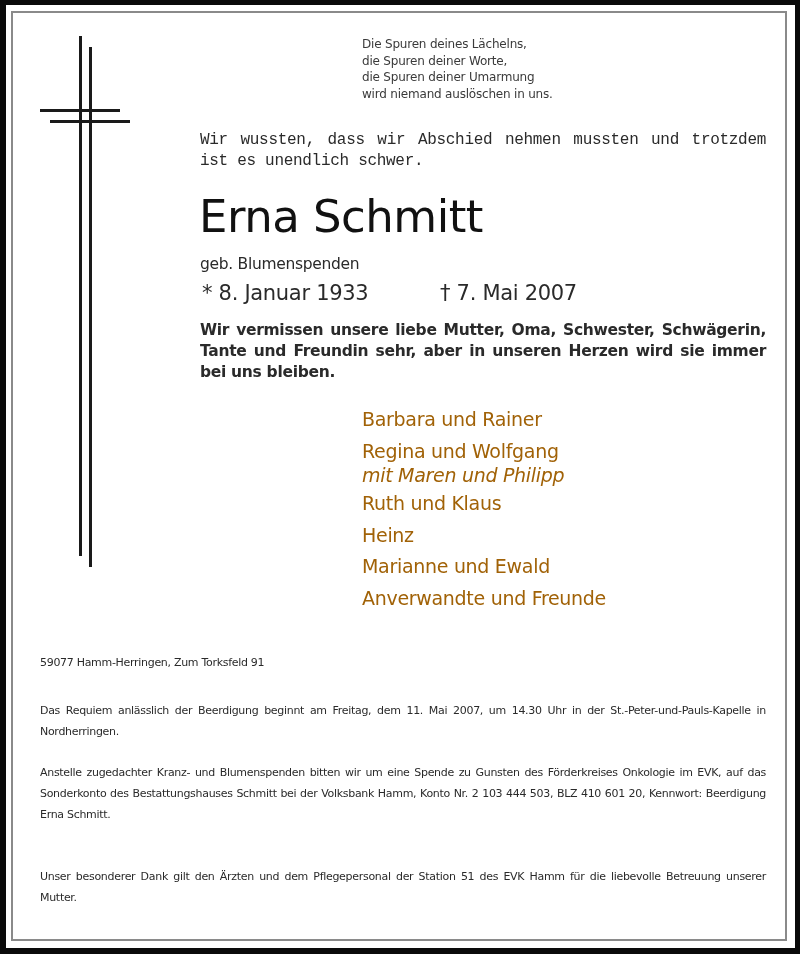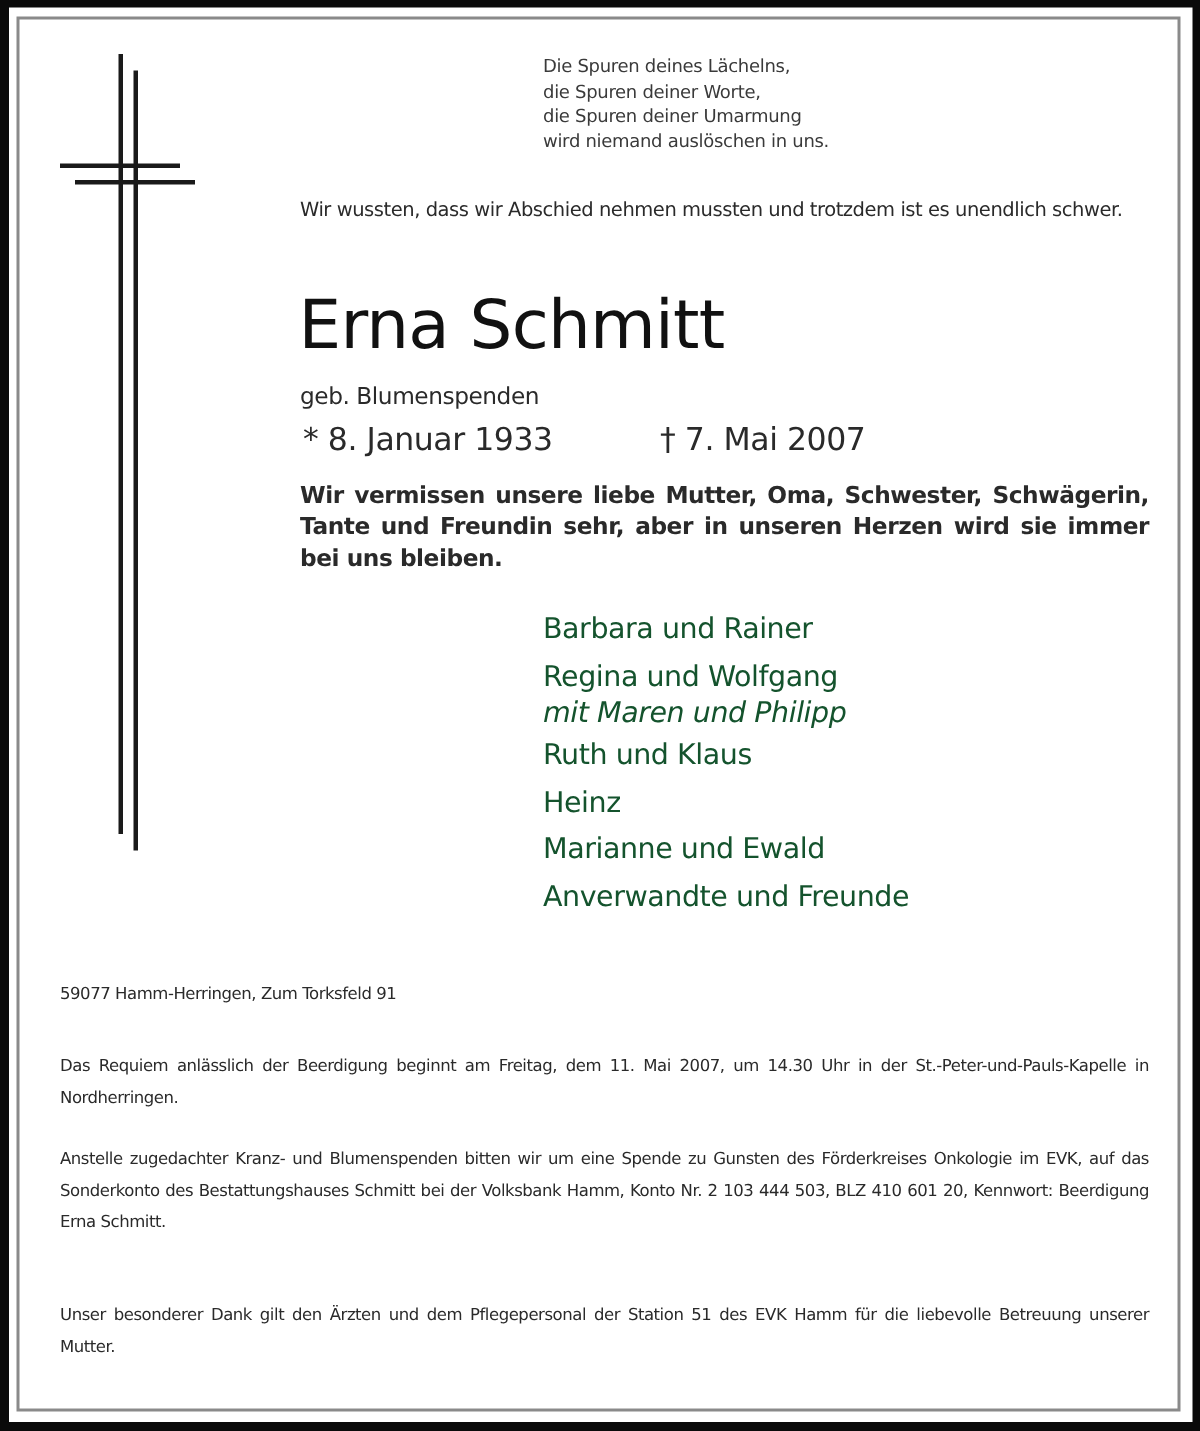--- a/index.html
+++ b/index.html
@@ -7,32 +7,32 @@
          font-family: "DejaVu Sans", sans-serif; color: #2a2a2a; }
   .frame-outer { position: absolute; left: 0; top: 0; width: 800px; height: 954px;
                  box-sizing: border-box; border-style: solid; border-color: #0a0a0a;
                  border-width: 5px 5px 6px 6px; }
   .frame-inner { position: absolute; left: 11px; top: 11px; width: 776px; height: 930px;
                  box-sizing: border-box; border: 2px solid #8a8a8a; }
   .cross-line { position: absolute; background: #1a1a1a; }
   .poem { position: absolute; left: 362px; top: 36px; font-size: 12px; line-height: 16.5px;
           color: #3a3a3a; letter-spacing: -0.2px; }
   .poem div { white-space: nowrap; }
-  .intro { position: absolute; left: 200px; top: 130px; width: 566px; font-size: 13px;
-           line-height: 21px; text-align: justify; letter-spacing: -0.3px; }
+  .intro { position: absolute; left: 200px; top: 130px; width: 566px; font-size: 16px;
+           line-height: 21px; text-align: justify; letter-spacing: -0.3px; font-family: Liberation Mono, monospace; }
   .name { position: absolute; left: 199px; top: 190px; font-size: 45px; line-height: 54px;
           color: #111; letter-spacing: -0.5px; white-space: nowrap; }
   .maiden { position: absolute; left: 200px; top: 254px; font-size: 15.5px; line-height: 20px;
             letter-spacing: -0.3px; }
   .dates { position: absolute; top: 282px; font-size: 21px; line-height: 22px; letter-spacing: -0.3px;
            white-space: nowrap; }
   .msg { position: absolute; left: 200px; top: 320px; width: 566px; font-size: 15.5px;
          line-height: 21px; text-align: justify; letter-spacing: -0.3px; font-weight: bold; }
   .family { position: absolute; left: 362px; top: 404px; font-size: 19px; letter-spacing: -0.3px;
-            color: #14532d; }
+            color: #a16207; }
   .family div { white-space: nowrap; height: 31.5px; line-height: 31.5px; }
   .family div.tight { height: 26px; line-height: 26px; margin-top: -5px; margin-bottom: 0; font-style: italic; }
   .para { position: absolute; left: 40px; width: 726px; font-size: 11px; line-height: 21px;
           text-align: justify; letter-spacing: -0.3px; }
 </style>
 </head>
 <body>
 
 <div class="frame-outer"></div>
 <div class="frame-inner"></div>

